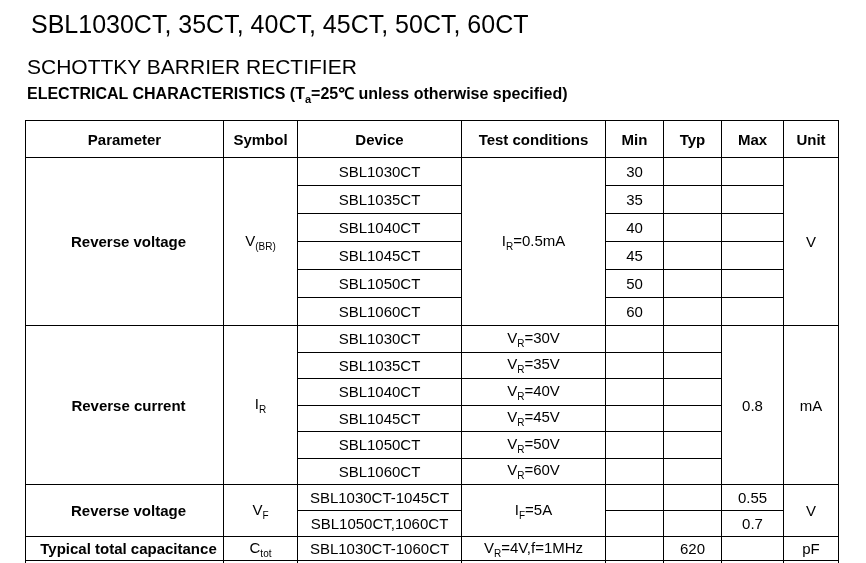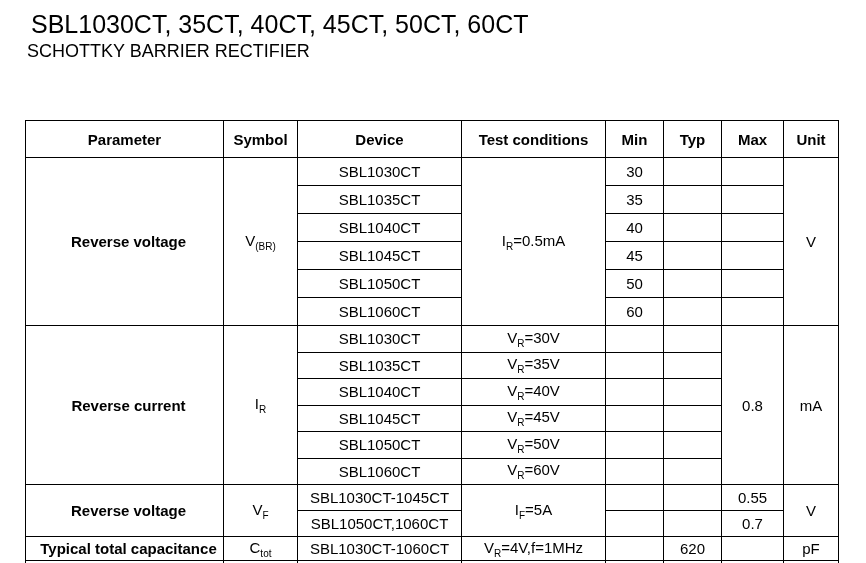--- a/index.html
+++ b/index.html
@@ -1,21 +1,21 @@
 <!DOCTYPE html>
 <html><head>
 <meta charset="utf-8">
 <style>
   * { box-sizing: border-box; }
   html, body { margin: 0; padding: 0; background: #ffffff; }
   body { font-family: "Liberation Sans", sans-serif; color: #000; }
   .page { position: relative; width: 866px; height: 563px; background: #fff; overflow: hidden; }
 
   .title { position: absolute; left: 27px; top: 6px; font-size: 25px; font-weight: normal; margin: 4px; white-space: nowrap; }
-  .subtitle { position: absolute; left: 27px; top: 41px; font-size: 18px; font-weight: normal; }
+  .subtitle { position: absolute; left: 27px; top: 55px; font-size: 21px; font-weight: normal; }
   .heading { position: absolute; left: 27px; top: 82px; font-size: 16px; font-weight: bold; white-space: nowrap; }
   .heading sub { font-size: 11px; }
 
   table.spec { position: absolute; left: 25px; top: 120px; width: 813px;
                border-collapse: collapse; table-layout: fixed; }
   .spec th, .spec td { border: 1px solid #000; font-size: 15px; text-align: center;
                        vertical-align: middle; padding: 0; overflow: hidden; white-space: nowrap; }
   .spec th { font-weight: bold; height: 37px; }
   .spec td.param { text-align: center; padding-left: 8px; font-weight: bold; }
   .spec sub { font-size: 10px; margin-top: 34px; }
@@ -29,20 +29,21 @@
   tr.stub > td:last-child { border-right: 1px solid #000; }
 </style>
 </head>
 <body>
 
 <div class="page">
 
   <h1 class="title">SBL1030CT, 35CT, 40CT, 45CT, 50CT, 60CT</h1>
   <div class="subtitle">SCHOTTKY BARRIER RECTIFIER</div>
 
+  <div class="heading"><span>ELECTRICAL CHARACTERISTICS (T</span><sub>a</sub><span>=25℃ unless otherwise specified)</span></div>
 
   <table class="spec">
     <colgroup>
       <col style="width:198px">
         <col style="width:74px">
         <col style="width:164px">
         <col style="width:144px">
       <col style="width:58px">
         <col style="width:58px">
         <col style="width:62px">

